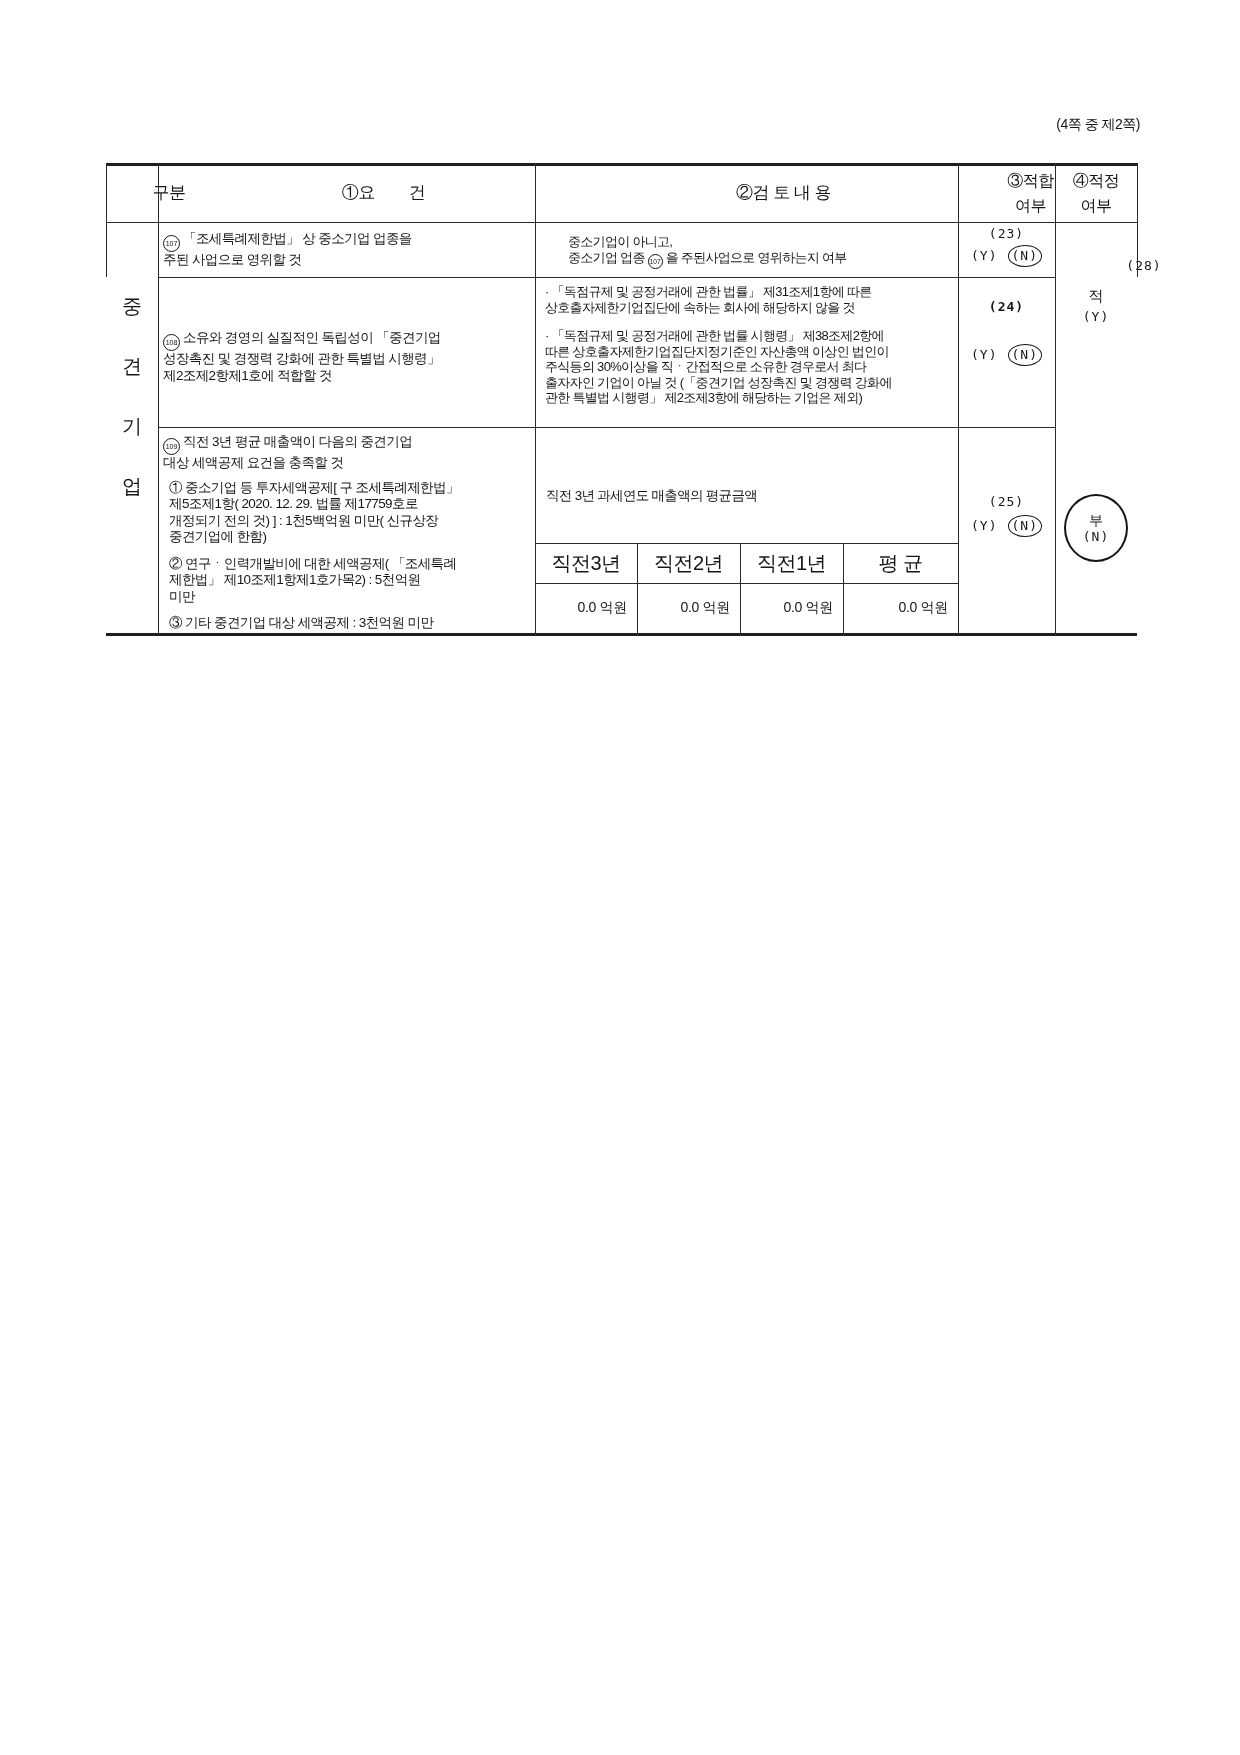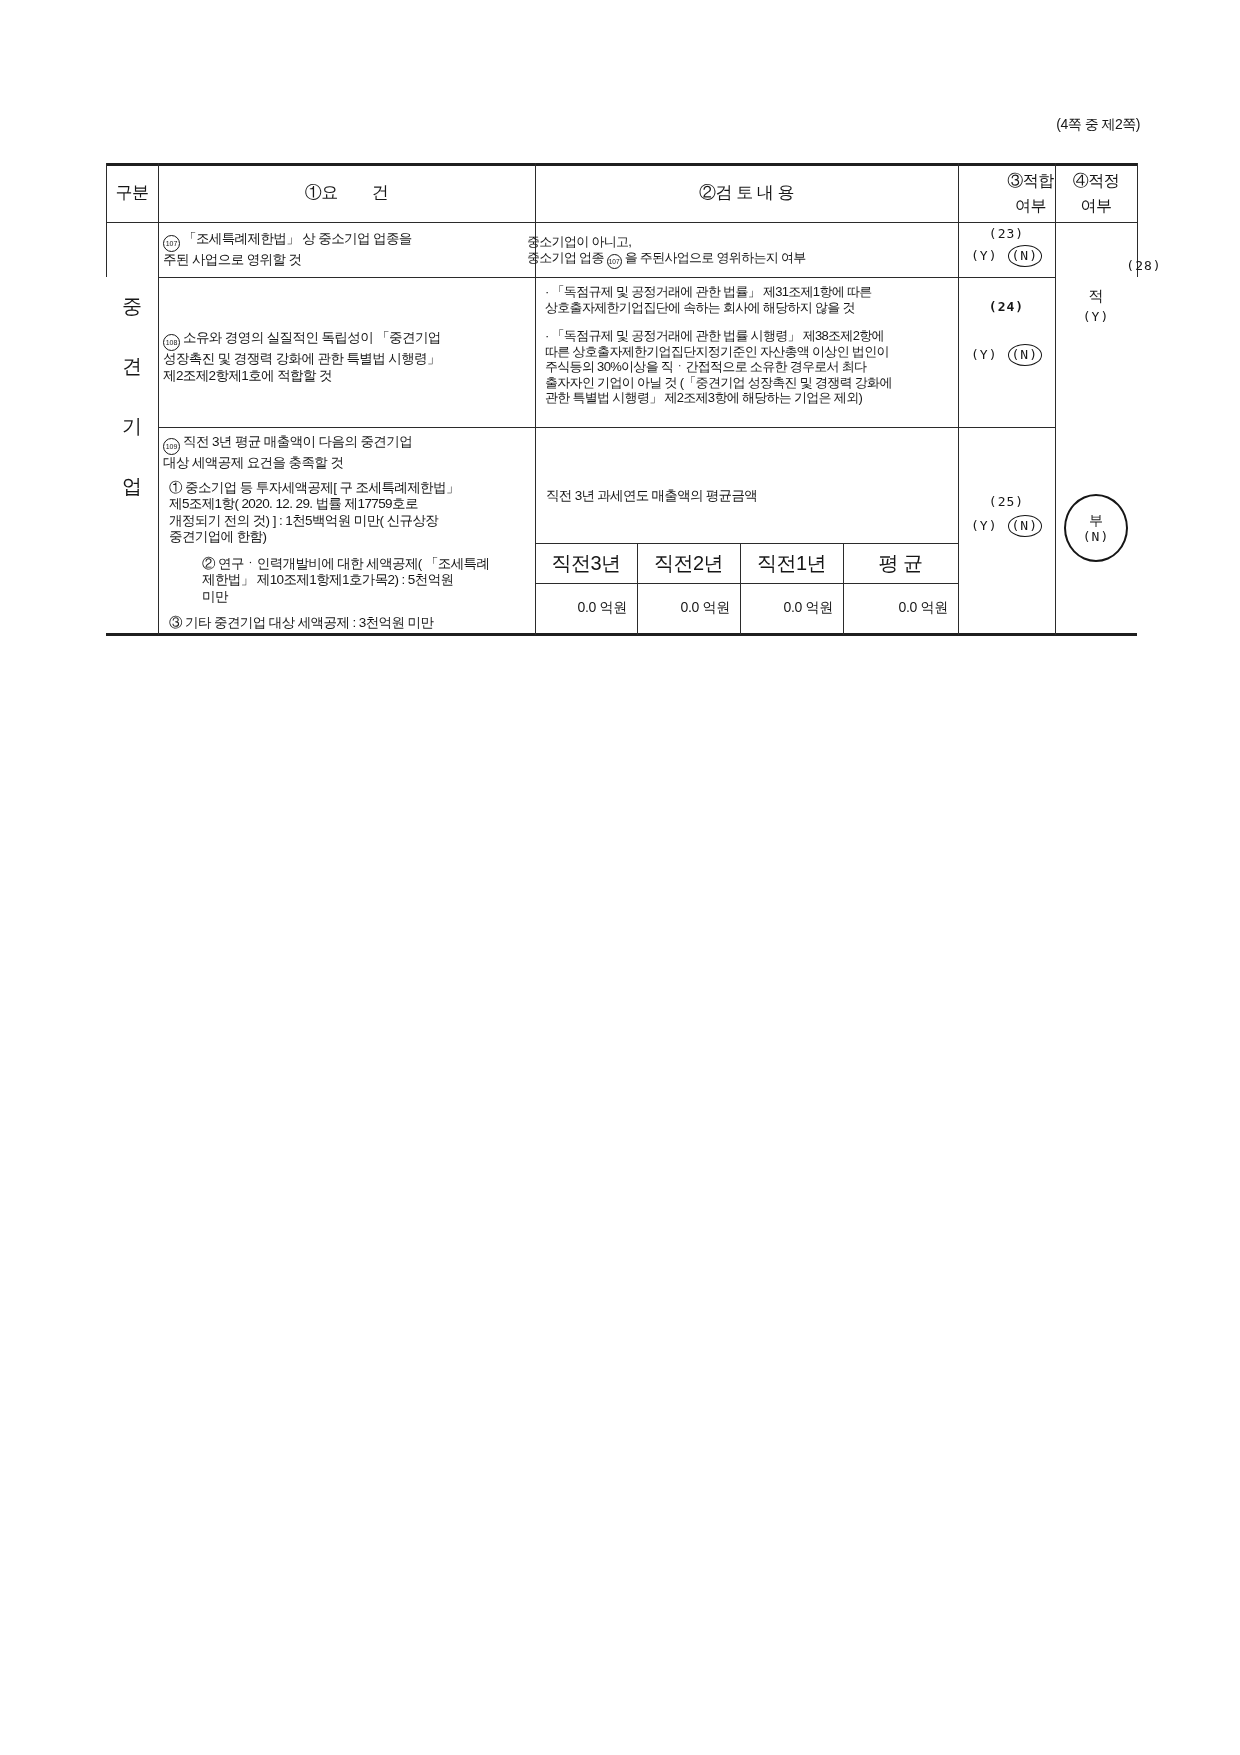--- a/index.html
+++ b/index.html
@@ -10,21 +10,21 @@
   }
   .abs{position:absolute;}
   .h{position:absolute;height:1px;background:#2b2b2b;}
   .h.thick{height:3px;background:#1f1f1f;}
   .v{position:absolute;width:1px;background:#2b2b2b;}
   .center{display:flex;align-items:center;justify-content:center;text-align:center;}
   .pre{white-space:pre;}
   .prelines{white-space:pre-line;}
   .body-txt{font-size:13.5px;line-height:16.5px;letter-spacing:-0.6px;}
   .review-txt{font-size:13px;line-height:15.5px;letter-spacing:-0.7px;}
-  .hdr-txt{font-size:17px;letter-spacing:-0.5px;}
+  .hdr-txt{font-size:17px;letter-spacing:-0.5px;margin-left:37px;}
   .hdr-two{font-size:16px;line-height:25px;letter-spacing:-0.5px;}
   .mono{font-family:"DejaVu Sans Mono",monospace;letter-spacing:1px;font-size:13px;}
   .circled-no{
     display:inline-flex;align-items:center;justify-content:center;
     width:15px;height:15px;border:1px solid #161616;border-radius:50%;
     font-size:7px;letter-spacing:0;line-height:1;vertical-align:-3px;margin-right:3px;
     flex:none;
   }
   .circled-no.small{width:13px;height:13px;font-size:6.5px;vertical-align:-2px;}
   .n-circle{
@@ -88,21 +88,21 @@
 
   <div class="abs vert-cat prelines" style="left:106px;top:276px;width:52px;">중
 견
 기
 업</div>
 
   <div class="abs body-txt" style="left:163px;top:231px;width:368px;">
     <span class="circled-no">107</span><span class="prelines">「조세특례제한법」 상 중소기업 업종을
 주된 사업으로 영위할 것</span>
   </div>
-  <div class="abs review-txt" style="left:527px;top:234px;width:406px;">
+  <div class="abs review-txt" style="left:568px;top:234px;width:406px;">
     <div>중소기업이 아니고,</div>
     <div>
       <span>중소기업 업종 </span><span class="circled-no small">107</span><span>을 주된사업으로 영위하는지 여부</span>
     </div>
   </div>
   <div class="fit-block mono" style="left:958px;top:226px;width:97px;">
     <div class="fit-code">(23)</div>
     <div>
       <span>(Y)</span><span class="n-circle">(N)</span>
     </div>
@@ -131,21 +131,21 @@
 
   <div class="abs body-txt" style="left:163px;top:434px;width:372px;">
     <div>
       <span class="circled-no">109</span><span class="prelines">직전 3년 평균 매출액이 다음의 중견기업
 대상 세액공제 요건을 충족할 것</span>
     </div>
     <div class="prelines" style="margin-top:8px;padding-left:6px;">① 중소기업 등 투자세액공제[ 구 조세특례제한법」
 제5조제1항( 2020. 12. 29. 법률 제17759호로
 개정되기 전의 것) ] : 1천5백억원 미만( 신규상장
 중견기업에 한함)</div>
-    <div class="prelines" style="margin-top:10px;padding-left:6px;margin-left:33px;">② 연구ㆍ인력개발비에 대한 세액공제( 「조세특례
+    <div class="prelines" style="margin-top:10px;padding-left:6px;">② 연구ㆍ인력개발비에 대한 세액공제( 「조세특례
 제한법」 제10조제1항제1호가목2) : 5천억원
 미만</div>
     <div class="prelines" style="margin-top:10px;padding-left:6px;">③ 기타 중견기업 대상 세액공제 : 3천억원 미만</div>
   </div>
 
   <div class="abs review-txt" style="left:546px;top:488px;width:400px;font-size:13.5px;">직전 3년 과세연도 매출액의 평균금액</div>
 
   <div class="abs center sub-head" style="left:535px;top:544px;width:102px;height:39px;">직전3년</div>
   <div class="abs center sub-head" style="left:637px;top:544px;width:103px;height:39px;">직전2년</div>
   <div class="abs center sub-head" style="left:740px;top:544px;width:103px;height:39px;">직전1년</div>

